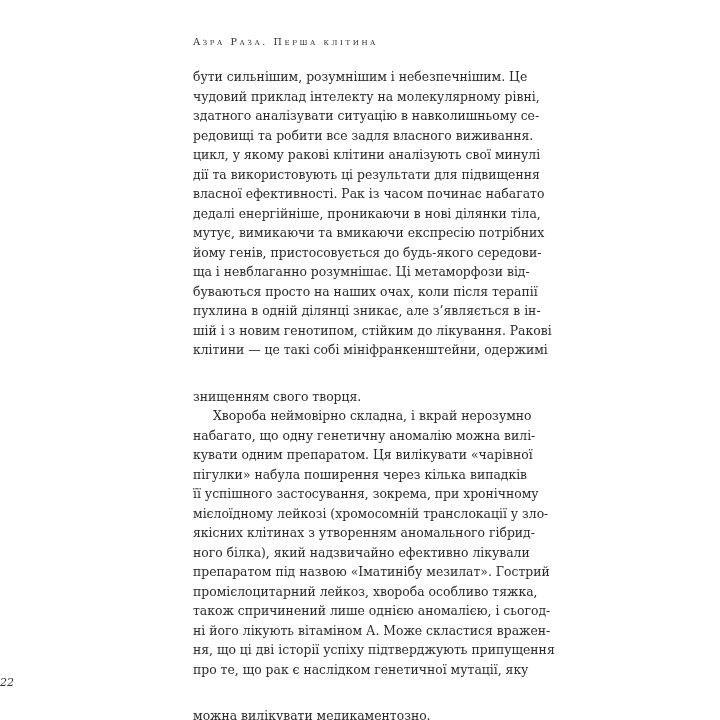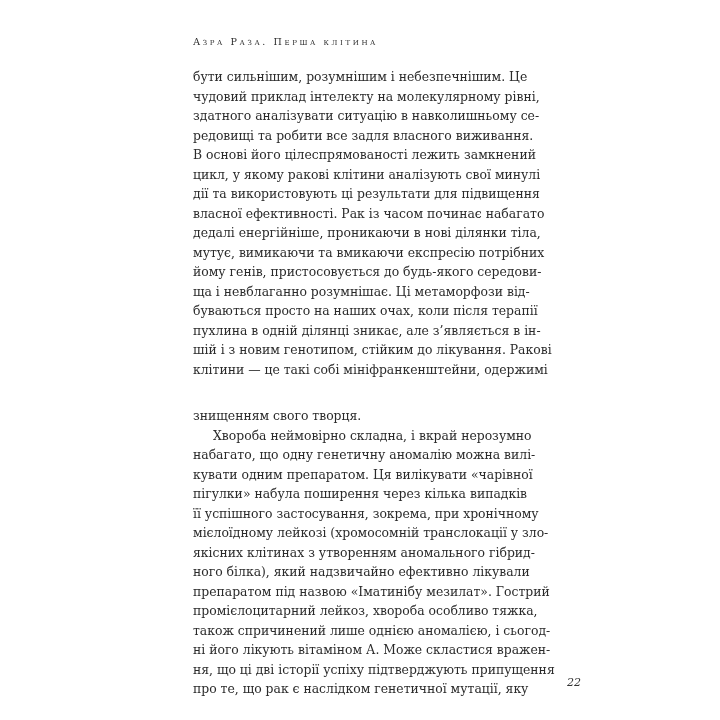--- a/index.html
+++ b/index.html
@@ -22,37 +22,36 @@
       color: #2b2b2b;
     }
     .line {
       display: block; height: 19.5px; white-space: nowrap;
       text-align: justify; text-align-last: justify;
     }
     .line.last { text-align-last: left; margin-top: 27px; }
     .line.indent { padding-left: 20px; }
     .folio {
       position: absolute; left: 0; width: 581px; top: 676px;
-      text-align: right;
+      text-align: left;
       font-family: "DejaVu Serif", serif; font-style: italic;
       font-size: 11px; color: #333333;
     }
   </style>
 </head>
 <body>
 
 <div class="page">
   <div class="running-head">Азра Раза. Перша клітина</div>
 
   <div class="text-block">
     <span class="line">бути сильнішим, розумнішим і небезпечнішим. Це</span>
     <span class="line">чудовий приклад інтелекту на молекулярному рівні,</span>
     <span class="line">здатного аналізувати ситуацію в навколишньому се-</span>
     <span class="line">редовищі та робити все задля власного виживання.</span>
-    <span class="line">В основі його цілеспрямованості лежить замкнений</span>
     <span class="line">цикл, у якому ракові клітини аналізують свої минулі</span>
     <span class="line">дії та використовують ці результати для підвищення</span>
     <span class="line">власної ефективності. Рак із часом починає набагато</span>
     <span class="line">дедалі енергійніше, проникаючи в нові ділянки тіла,</span>
     <span class="line">мутує, вимикаючи та вмикаючи експресію потрібних</span>
     <span class="line">йому генів, пристосовується до будь-якого середови-</span>
     <span class="line">ща і невблаганно розумнішає. Ці метаморфози від-</span>
     <span class="line">буваються просто на наших очах, коли після терапії</span>
     <span class="line">пухлина в одній ділянці зникає, але з’являється в ін-</span>
     <span class="line">шій і з новим генотипом, стійким до лікування. Ракові</span>

